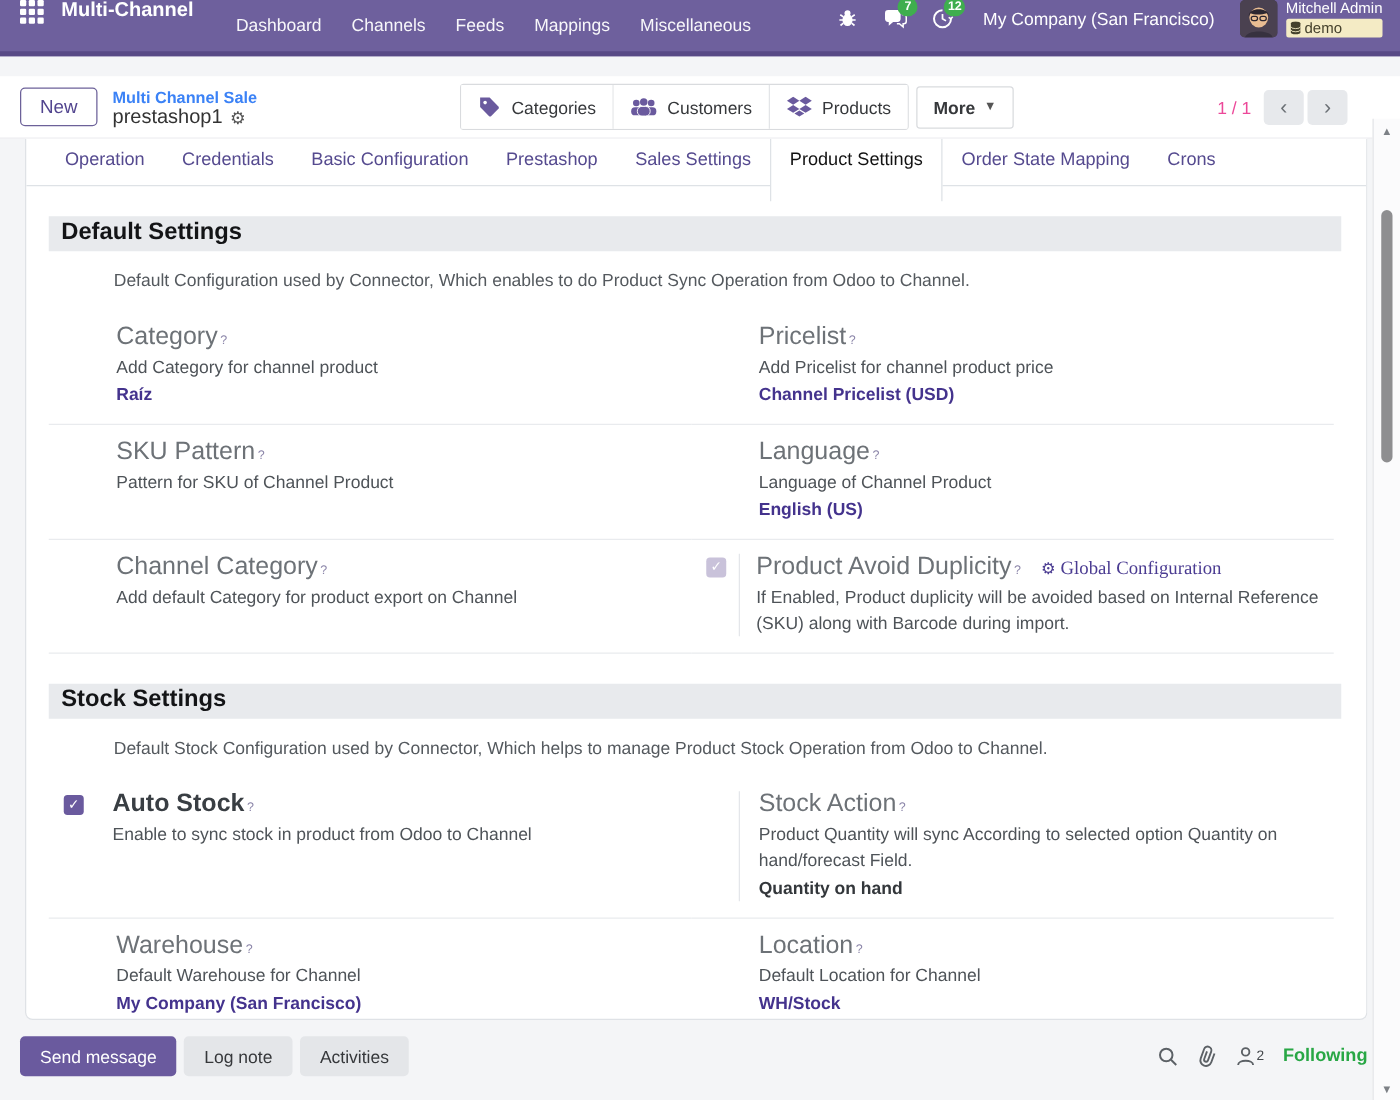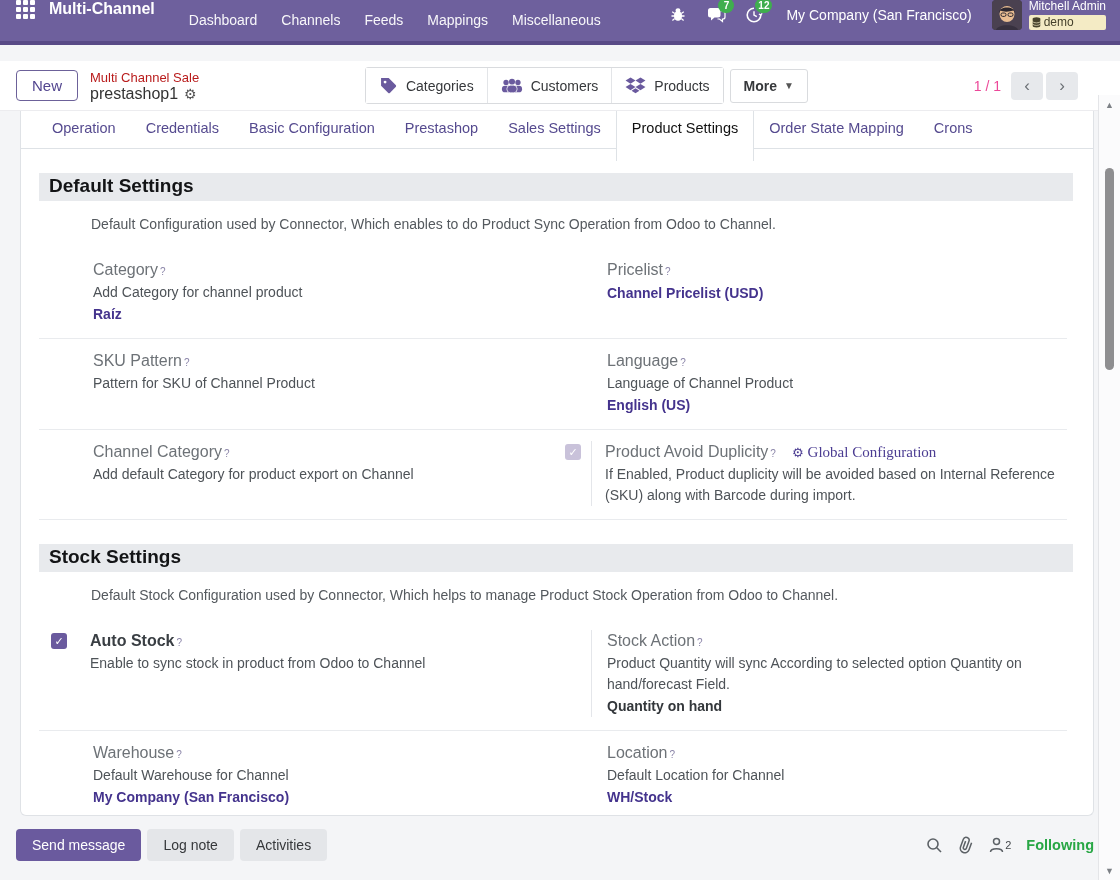--- a/index.html
+++ b/index.html
@@ -19,21 +19,21 @@
   .userblock { display:flex; align-items:center; gap:7px; cursor:pointer; }
   .avatar { width:30px; height:30px; border-radius:4px; background:#433a4d; overflow:hidden; }
   .usermeta { display:flex; flex-direction:column; line-height:13px; }
   .username { font-size:12px; color:#fff; }
   .dbbadge { margin-top:2px; background:#f4ebc5; color:#45412c; font-size:12px; padding:1px 6px 1px 3px; border-radius:2px; display:flex; align-items:center; gap:3px; }
 
   
   .control { height:50px; background:#fff; display:flex; align-items:center; padding:0 16px; border-bottom:1px solid #ececef;margin-top:16px; }
   .btn-new { border:1px solid #6c6199; color:#52458f; background:#fff; border-radius:4px; padding:6px 15px; font-size:15px; cursor:pointer; font-family:inherit; }
   .crumbwrap { margin-left:12px; display:flex; flex-direction:column; line-height:16px; }
-  .crumb-parent { font-size:13px; color:#b91c1c; cursor:pointer; }
+  .crumb-parent { font-size:13px; color:#3b82f6; cursor:pointer;font-weight:bold; }
   .crumb-current { font-size:16px; color:#333; display:flex; align-items:center; gap:6px; }
   .gear { color:#555; font-size:14px; cursor:pointer; }
   .btn-group-wrap { margin-left:auto; margin-right:auto; display:flex; gap:0; align-items:center; }
   .btn-group { display:flex; border:1px solid #d9dbde; border-radius:3px; background:#fff; }
   .grp-btn { display:flex; align-items:center; gap:8px; padding:8px 13px; font-size:14px; color:#36383b; cursor:pointer; border-right:1px solid #e3e5e8; background:#fff; font-family:inherit; border-top:none; border-bottom:none; border-left:none; }
   .grp-btn:last-child { border-right:none; }
   .btn-more { margin-left:6px; border:1px solid #d9dbde; border-radius:3px; background:#fff; padding:8px 13px; font-size:14px; font-weight:bold; color:#36383b; display:flex; align-items:center; gap:7px; cursor:pointer; font-family:inherit; }
   .caret { font-size:10px; color:#555; }
   .pagerwrap { display:flex; align-items:center; gap:10px; margin-right:26px; }
   .pager-count { font-size:14px; color:#ec4899; }
@@ -50,21 +50,21 @@
   .section-desc { margin:15px 30px 0 70px; font-size:14px; color:#54595e; }
 
   .grid { margin:16px 26px 0 18px; display:grid; grid-template-columns:1fr 1fr; }
   .cell { border-bottom:1px solid #e9ebee; padding:11px 10px 13px 54px; display:flex; align-items:flex-start; }
   .cell.cb { padding-left:12px; }
   .cell .content { line-height:21px; }
   .cell.cb .content { margin-left:10px; padding-left:13px; }
   .content.bl { border-left:1px solid #e4e6ea; }
   .cell.right-bl { padding-left:0; }
   .cell.right-bl .content { margin-left:38px; border-left:1px solid #e4e6ea; padding-left:15px; }
-  .flabel { color:#6d7277; font-size:16px; }
+  .flabel { color:#6d7277; font-size:20px; }
   .flabel.bold { color:#393e43; font-weight:bold; }
   .help { color:#8a84a8; font-size:10px; vertical-align:super; margin-left:2px; cursor:default; }
   .fdesc { color:#4e5358; font-size:14px; }
   .fval { font-weight:bold; font-size:14px; color:#44338d; margin-top:1px; cursor:pointer; }
   .fval.dark { color:#33373b; cursor:default; }
   .checkbox { width:16px; height:16px; border-radius:3px; background:#6a5a9e; color:#fff; font-size:11px; line-height:16px; text-align:center; flex:none; margin-top:3px; cursor:pointer; }
   .checkbox.muted { background:#c9c2da; cursor:default; }
   .cfg-link { font-family:"Liberation Serif", serif; color:#4b3c92; font-size:15px; margin-left:16px; cursor:pointer; }
   .cfg-link .gg { font-family:"DejaVu Sans", sans-serif; font-size:13px; margin-right:4px; }
   .labelrow { display:flex; align-items:baseline; }
@@ -243,20 +243,21 @@
         <div class="fdesc">Add Category for channel product</div>
         <div class="fval">Raíz</div>
       </div>
     </div>
     <div class="cell">
       <div class="content">
         <div class="labelrow">
             <span class="flabel">Pricelist</span>
             <sup class="help">?</sup>
           </div>
+        <div class="fdesc">Add Pricelist for channel product price</div>
         <div class="fval">Channel Pricelist (USD)</div>
       </div>
     </div>
 
     <div class="cell">
       <div class="content">
         <div class="labelrow">
             <span class="flabel">SKU Pattern</span>
             <sup class="help">?</sup>
           </div>

